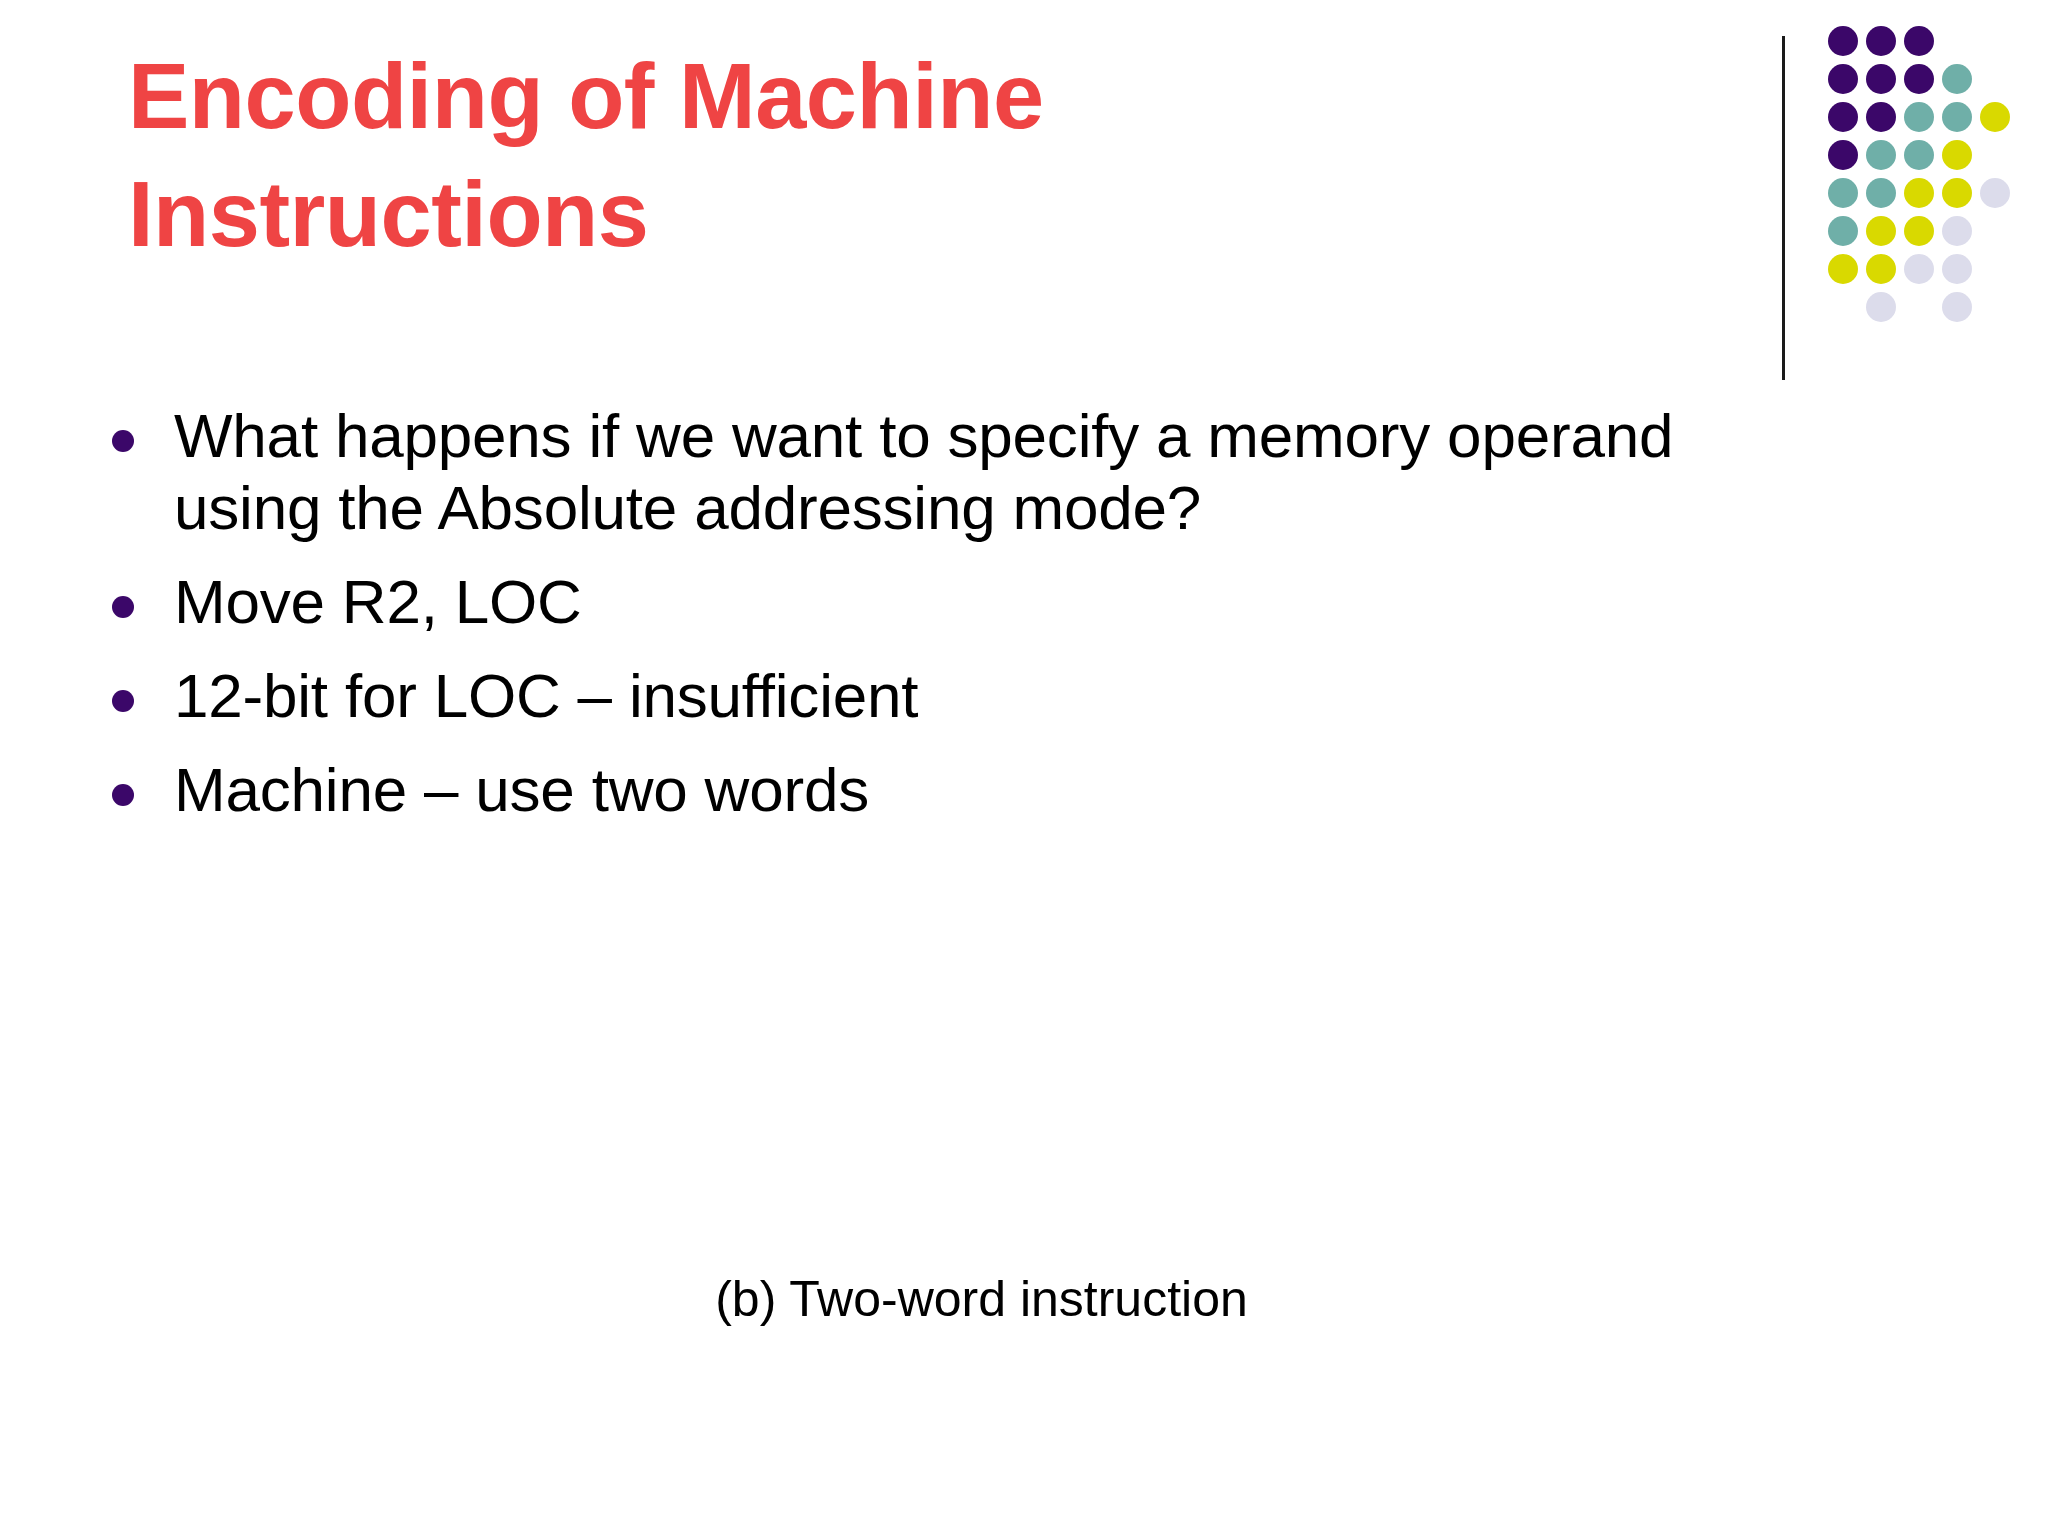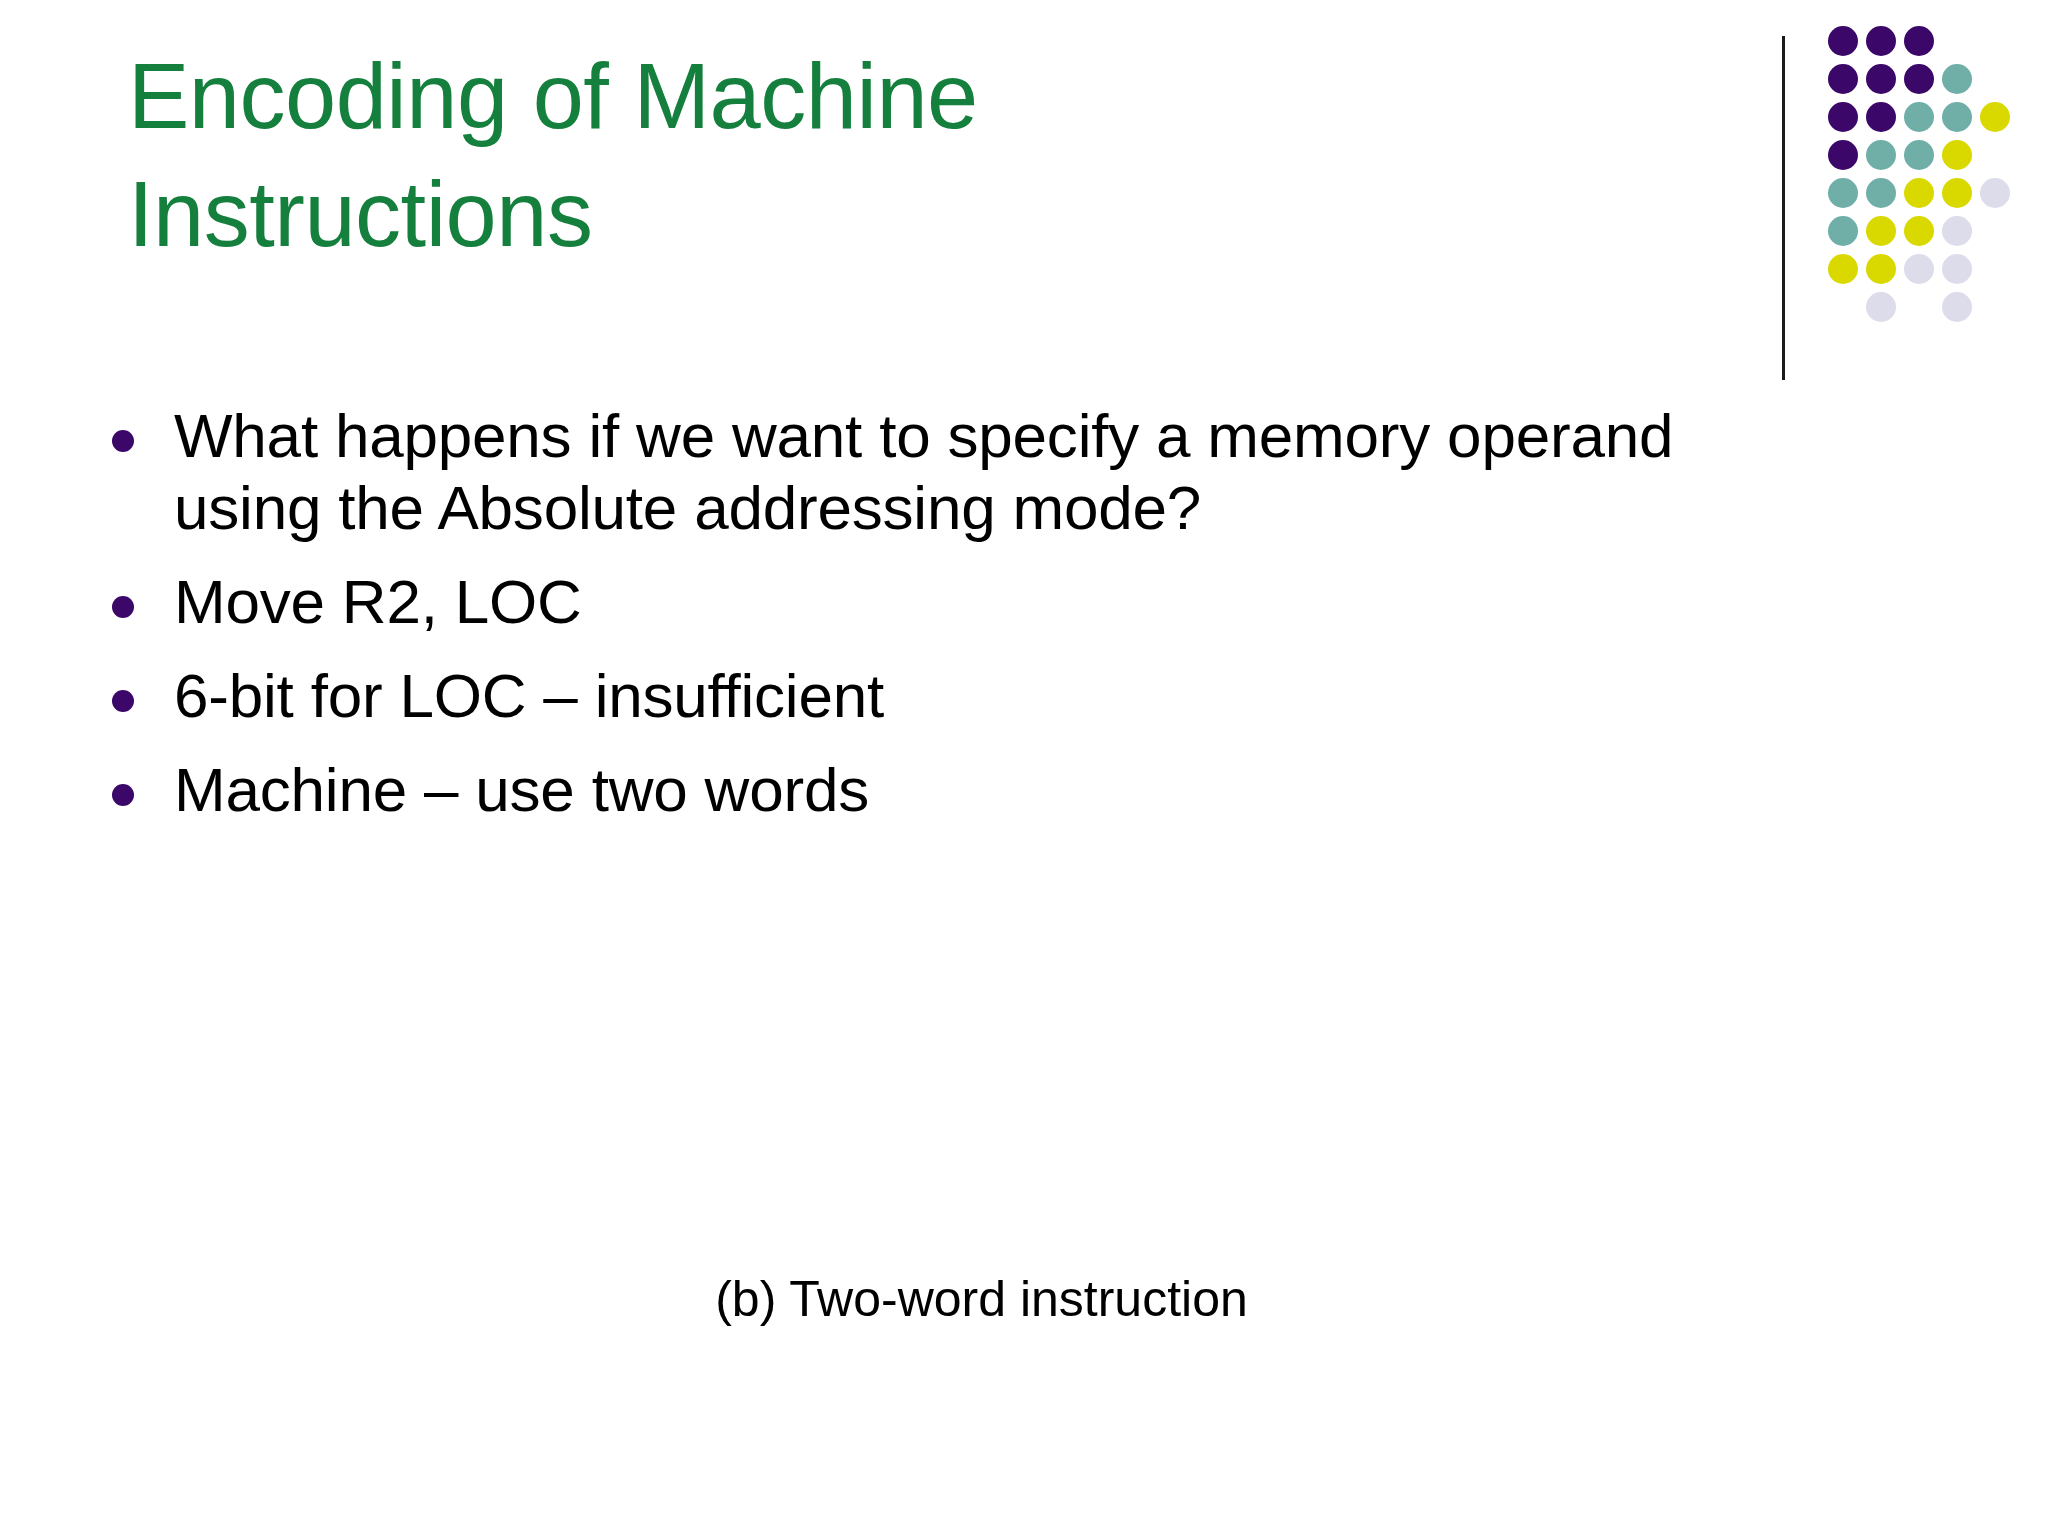--- a/index.html
+++ b/index.html
@@ -22,23 +22,23 @@
     inset: 0;
     background: #ffffff;
   }
 
   
   .title {
     position: absolute;
     left: 128px;
     top: 38px;
     width: 1240px;
-    color: #15803d;
+    color: #ef4444;
     font-size: 92px;
-    font-weight: normal;
+    font-weight: bold;
     line-height: 1.28;
     letter-spacing: -0.5px;
   }
 
   
   .header-rule {
     position: absolute;
     left: 1782px;
     top: 36px;
     width: 3px;
@@ -184,21 +184,21 @@
       <div class="bullet-row">
         <span class="bullet-marker"></span>
         <span class="bullet-text">What happens if we want to specify a memory operand using the Absolute addressing mode?</span>
       </div>
       <div class="bullet-row">
         <span class="bullet-marker"></span>
         <span class="bullet-text">Move  R2, LOC</span>
       </div>
       <div class="bullet-row">
         <span class="bullet-marker"></span>
-        <span class="bullet-text">6-bit for LOC – insufficient</span>
+        <span class="bullet-text">12-bit for LOC – insufficient</span>
       </div>
       <div class="bullet-row">
         <span class="bullet-marker"></span>
         <span class="bullet-text">Machine – use two words</span>
       </div>
     </div>
 
   <div class="caption">(b) Two-word instruction</div>
 
 </div>

